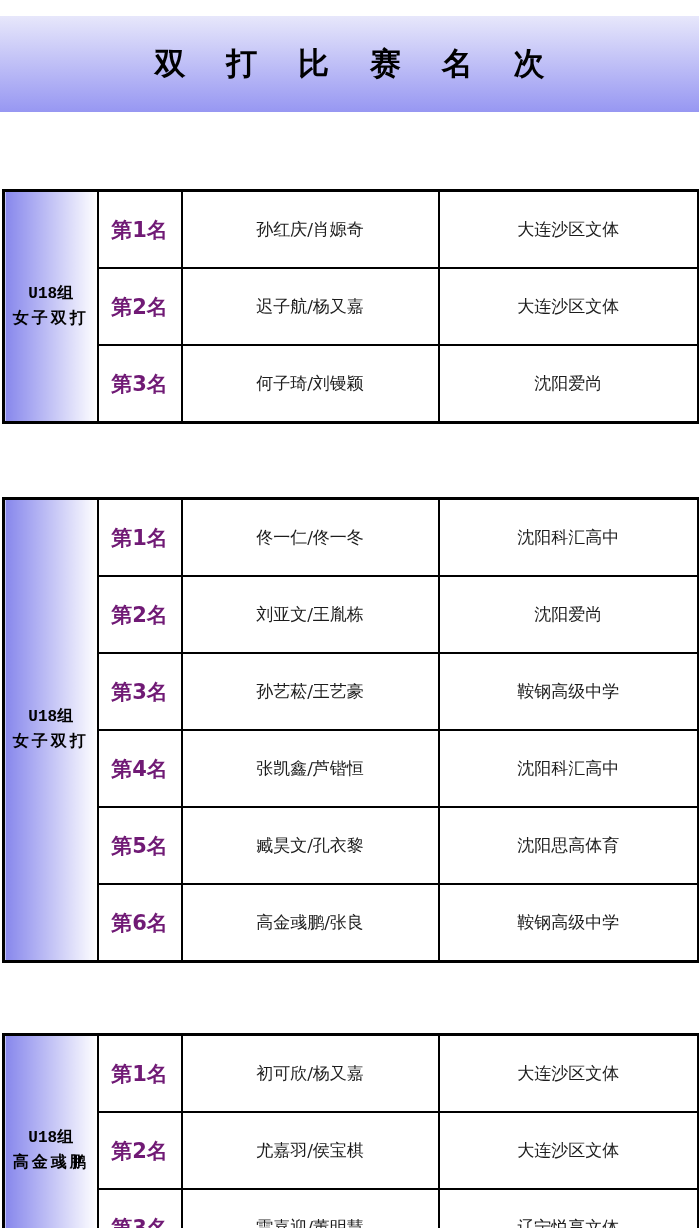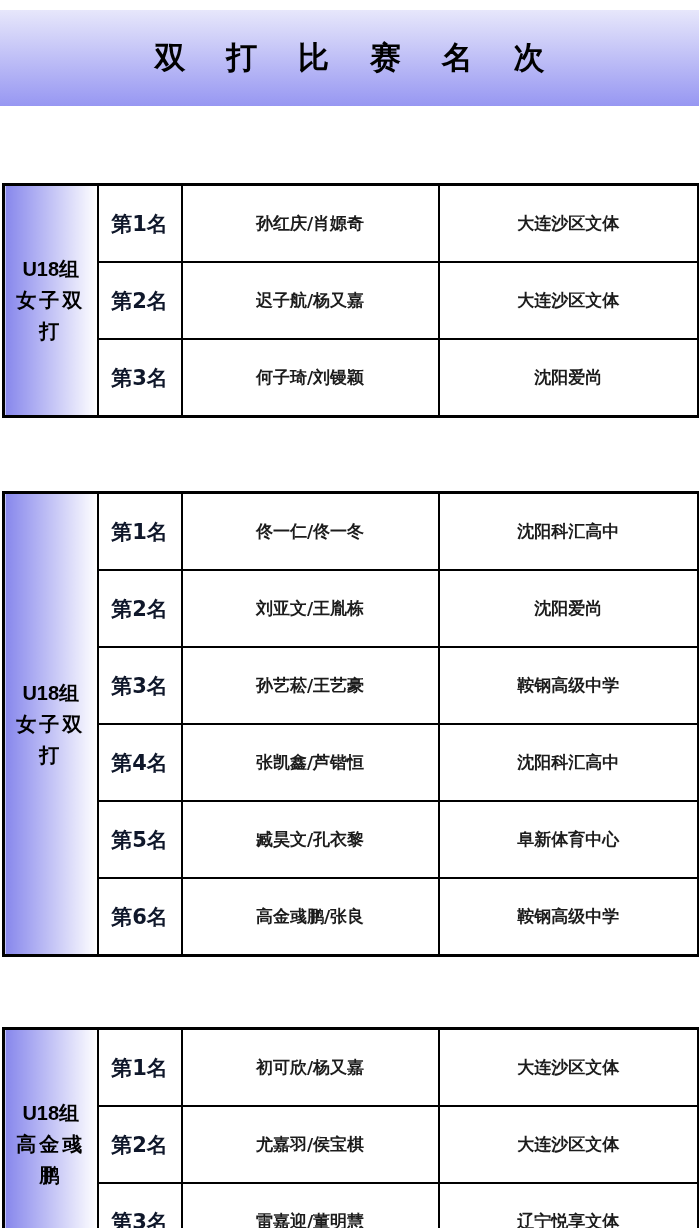--- a/index.html
+++ b/index.html
@@ -5,21 +5,21 @@
   html, body { margin: 0; padding: 0; }
   body {
     width: 699px;
     height: 1228px;
     background: #ffffff;
     overflow: hidden;
     font-family: "Liberation Sans", "DejaVu Sans", sans-serif;
   }
 
   .banner {
-    margin-top: 10px;
+    margin-top: 16px;
     height: 96px;
     background: linear-gradient(to bottom, var(--banner-top, #e7e7fb), var(--banner-bottom, #9797f2));
     display: flex;
     align-items: center;
     justify-content: center;
   }
   .banner h1 {
     margin: 0;
     font-size: 31px;
     font-weight: bold;
@@ -40,36 +40,36 @@
     border: 2px solid var(--border-color, #000000);
     height: 75px;
     text-align: center;
     vertical-align: middle;
     padding: 0;
     overflow: hidden;
   }
   td.group-cell {
     background: linear-gradient(to right, var(--group-left, #8787ec), var(--group-right, #ffffff));
     font-weight: bold;
-    font-size: 20px;
+    font-size: 16px;
     color: #000000;
     line-height: 1.55;
-    font-family: Liberation Sans, sans-serif;
+    font-family: Liberation Mono, monospace;
   }
   td.group-cell .group-line2 { letter-spacing: 3px; }
   td.rank-cell {
     font-weight: bold;
     font-size: 21px;
-    color: #0f172a;
+    color: #701a75;
     font-family: "DejaVu Sans", "Liberation Sans", sans-serif;
   }
   td.players-cell, td.team-cell {
     font-family: "DejaVu Serif", "Liberation Serif", serif;
     font-size: 17px;
-    font-weight: bold;
+    font-weight: normal;
     color: #1c1c1c;
   }
   .mt1 { margin-top: 77px; }
   .mt2 { margin-top: 73px; }
   .mt3 { margin-top: 70px; }
 </style>
 </head>
 <body>
 
 <div class="banner">
@@ -134,21 +134,21 @@
           <td class="team-cell">鞍钢高级中学</td>
         </tr>
         <tr>
           <td class="rank-cell">第4名</td>
           <td class="players-cell">张凯鑫/芦锴恒</td>
           <td class="team-cell">沈阳科汇高中</td>
         </tr>
         <tr>
           <td class="rank-cell">第5名</td>
           <td class="players-cell">臧昊文/孔衣黎</td>
-          <td class="team-cell">阜新体育中心</td>
+          <td class="team-cell">沈阳思高体育</td>
         </tr>
         <tr>
           <td class="rank-cell">第6名</td>
           <td class="players-cell">高金彧鹏/张良</td>
           <td class="team-cell">鞍钢高级中学</td>
         </tr>
       </tbody>
     </table>
     <table class="results mt3">
       <colgroup>

